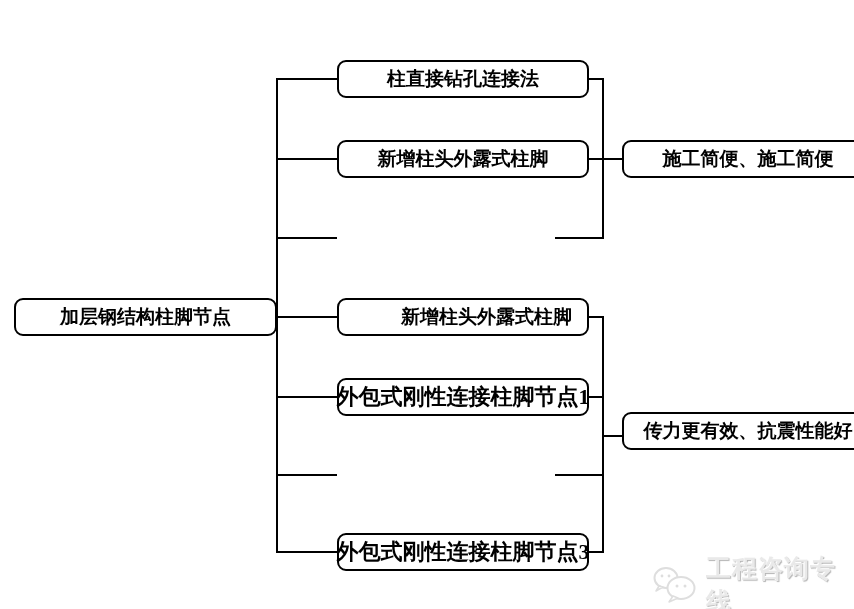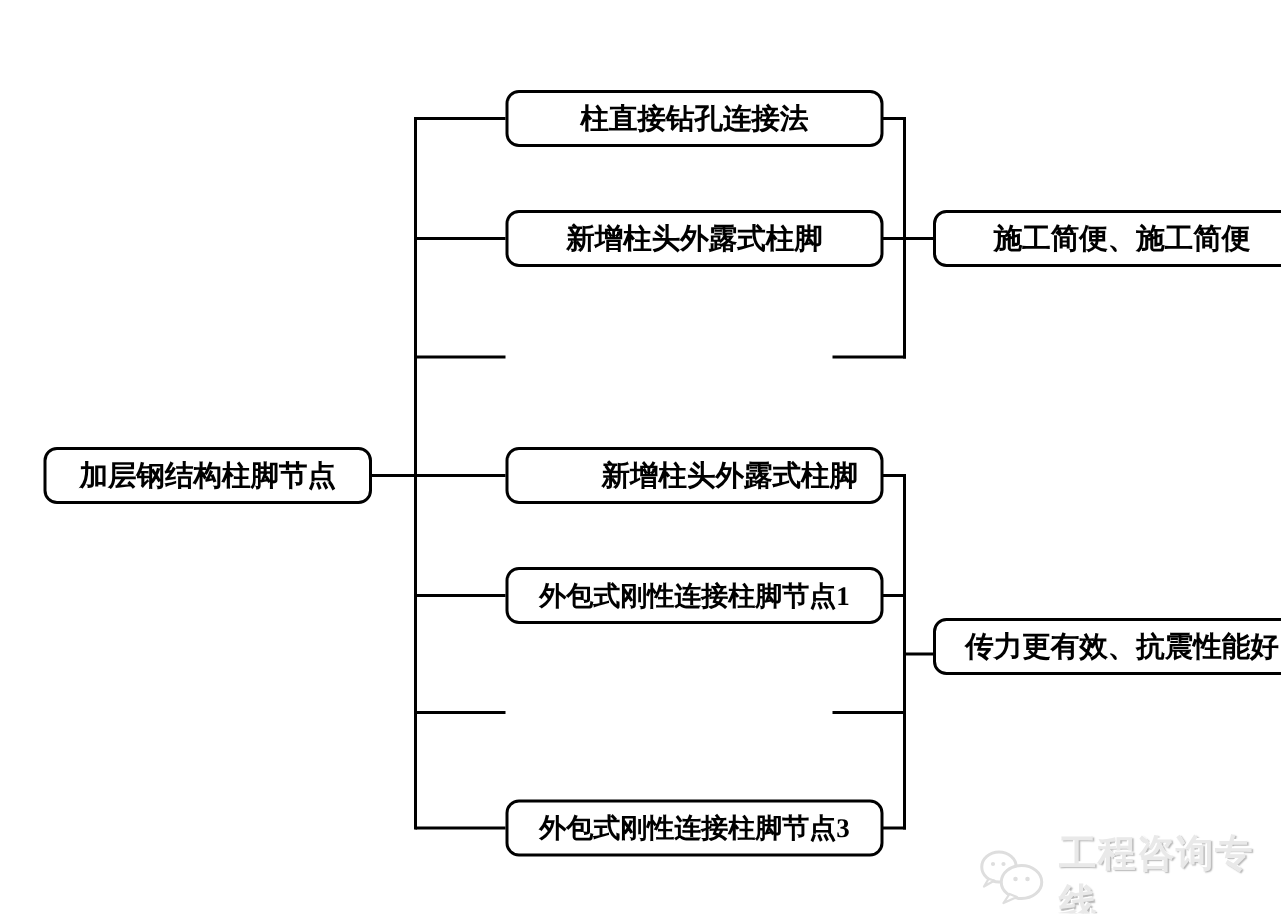--- a/index.html
+++ b/index.html
@@ -16,21 +16,21 @@
     width:252px;height:38px;
     border:2px solid #000;
     border-radius:9px;
     background:#fff;
     display:flex;align-items:center;justify-content:center;
     font-size:19px;font-weight:bold;color:#000;
     white-space:nowrap;
     z-index:2;
     letter-spacing:0;
   }
-  .node.wide-text{font-size:18px;}
+  .node.wide-text{font-size:22px;}
   .h{position:absolute;height:2px;background:#000;z-index:1;}
   .v{position:absolute;width:2px;background:#000;z-index:1;}
   .watermark{
     position:absolute;
     left:652px;top:552px;
     display:flex;align-items:center;gap:8px;
     z-index:3;
   }
   .watermark .wm-text{
     font-size:25px;font-weight:bold;
@@ -38,21 +38,21 @@
     text-shadow:-1px -1px 0 #ffffff, 1px 1px 1px #b5b5b5;
     letter-spacing:1px;
     font-family:"Liberation Sans","DejaVu Sans",sans-serif;
   }
 </style>
 </head>
 <body>
 
 <div class="canvas">
 
-  <div class="node" style="left:29px;top:298px;width:219px;">加层钢结构柱脚节点</div>
+  <div class="node" style="left:14px;top:298px;width:263px;">加层钢结构柱脚节点</div>
 
   <div class="node" style="left:337px;top:60px;">柱直接钻孔连接法</div>
   <div class="node" style="left:337px;top:140px;">新增柱头外露式柱脚</div>
   <div class="node" style="left:337px;top:298px;padding-left:47px;">新增柱头外露式柱脚</div>
   <div class="node wide-text" style="left:337px;top:378px;">外包式刚性连接柱脚节点1</div>
   <div class="node wide-text" style="left:337px;top:533px;">外包式刚性连接柱脚节点3</div>
 
   <div class="node" style="left:622px;top:140px;">施工简便、施工简便</div>
   <div class="node" style="left:622px;top:412px;">传力更有效、抗震性能好</div>
 

